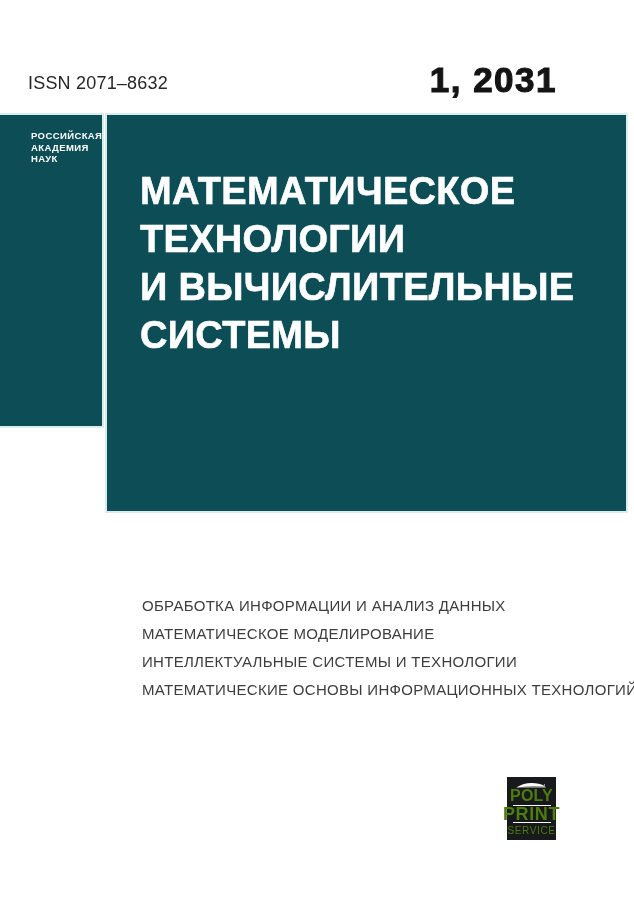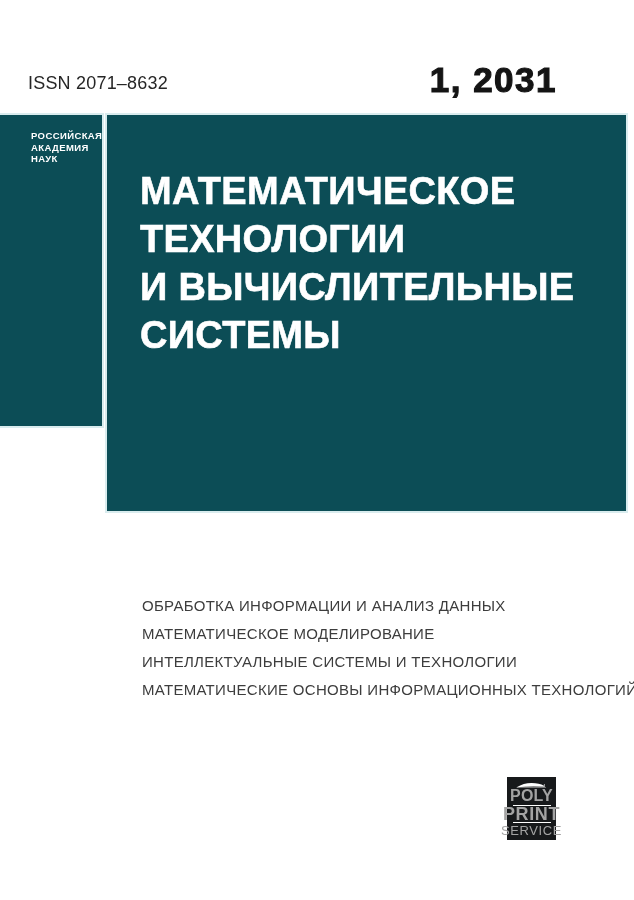--- a/index.html
+++ b/index.html
@@ -88,34 +88,34 @@
   .logo {
     position:absolute;
     left:507px; top:777px;
     width:49px; height:63px;
     background:#17191b;
     box-sizing:border-box;
     padding:5px 5px 4px 5px;
     display:flex;
     flex-direction:column;
     align-items:center;
-    color:#a3a3a3;
+    color:#4d7c0f;
   }
   .logo .swoosh { width:37px; height:8px; display:block; }
   .logo .word1 {
     font-size:16px; font-weight:bold; line-height:16px; letter-spacing:0.2px;
   }
   .logo .divider {
     width:38px; height:1px; background:#ffffff; margin:1px 0 2px 0;
   }
   .logo .word2 {
     font-size:18px; font-weight:bold; line-height:13px; letter-spacing:0.6px;
   }
   .logo .word3 {
-    font-size:13px; font-weight:normal; line-height:10px; letter-spacing:0.6px; margin-top:1px;
+    font-size:10px; font-weight:normal; line-height:10px; letter-spacing:0.6px; margin-top:1px;
   }
 </style>
 </head>
 <body>
 
 <div class="cover">
 
   <div class="issn">ISSN 2071–8632</div>
   <div class="issue">1, 2031</div>
 

